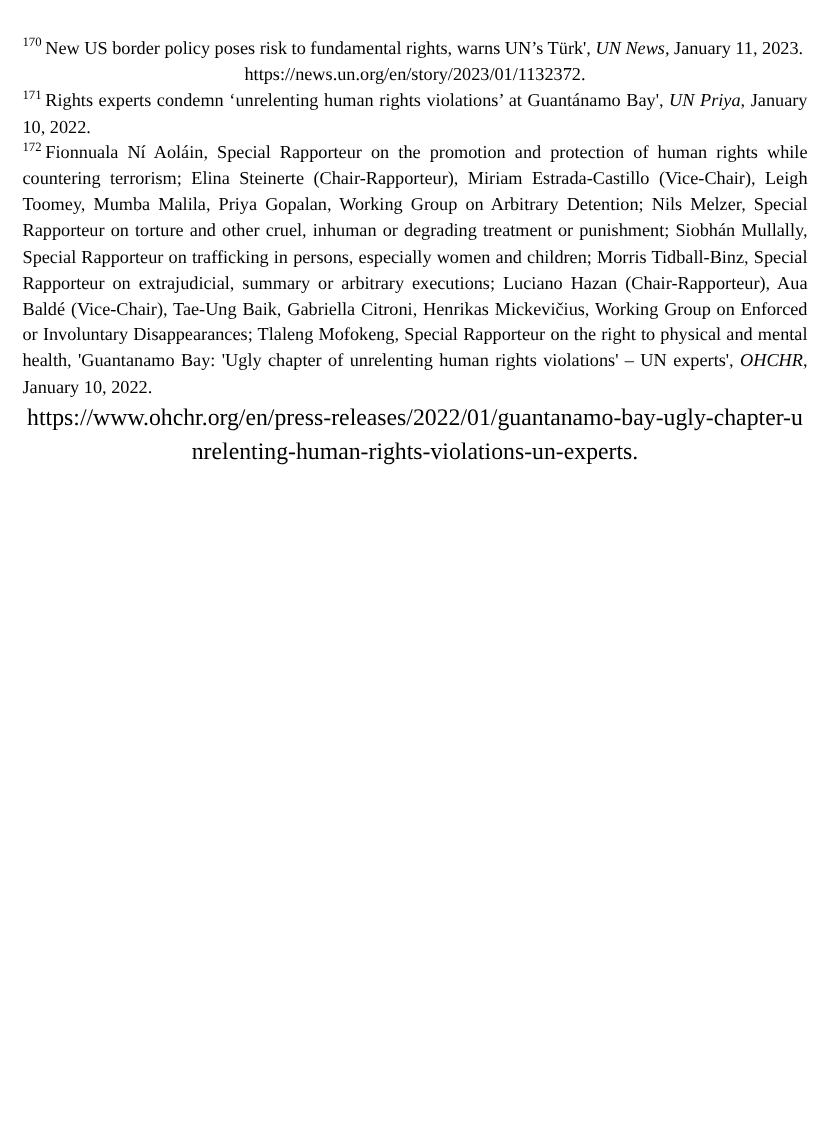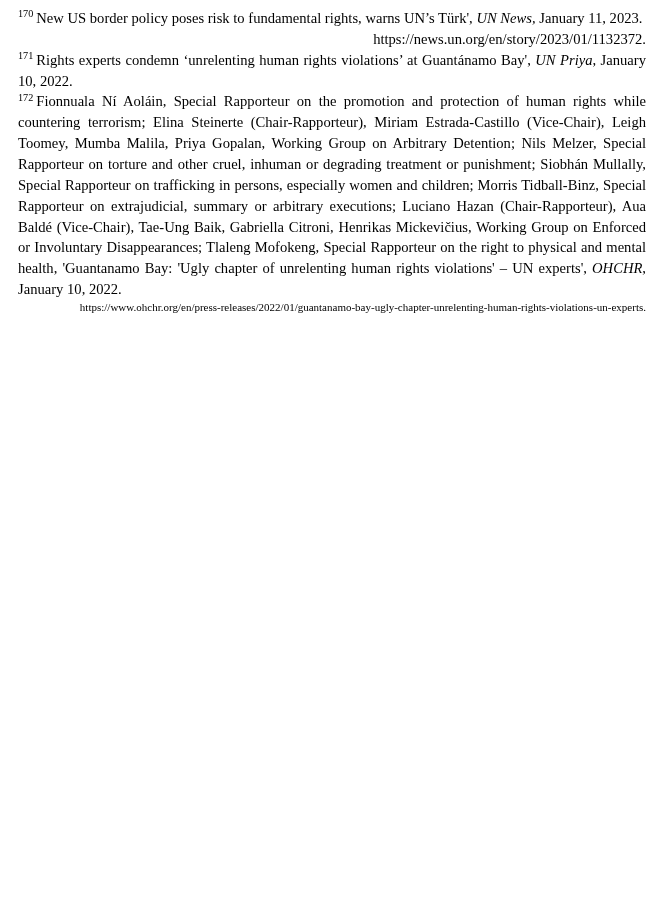--- a/index.html
+++ b/index.html
@@ -13,48 +13,49 @@
     font-family: "Liberation Serif", serif;
     color: #000000;
     overflow: hidden;
   }
   .page {
     box-sizing: border-box;
     width: 668px;
     height: 816px;
     padding: 8px 22px 0 18px;
     background: #ffffff;
+    margin-top: 21px;
   }
   .footnote {
     font-size: 14.6px;
     line-height: 1.43;
     text-align: justify;
     text-justify: inter-word;
     margin: 0 0 0 0;
     hyphens: none;
   }
   .fn-num {
     font-size: 10.2px;
     vertical-align: super;
     line-height: 0;
     margin-right: 3px;
   }
   .italic {
     font-style: italic;
   }
   .url {
-    text-align: right;
+    text-align: center;
     font-size: 14.6px;
     line-height: 1.43;
     word-break: break-all;
     margin: 0;
   }
   .url-wrap {
-    text-align: right;
-    font-size: 11px;
+    text-align: center;
+    font-size: 19px;
     line-height: 1.43;
     margin: 0;
     word-break: break-all;
   }
 </style>
 </head>
 <body>
 
 <div class="page">
 

